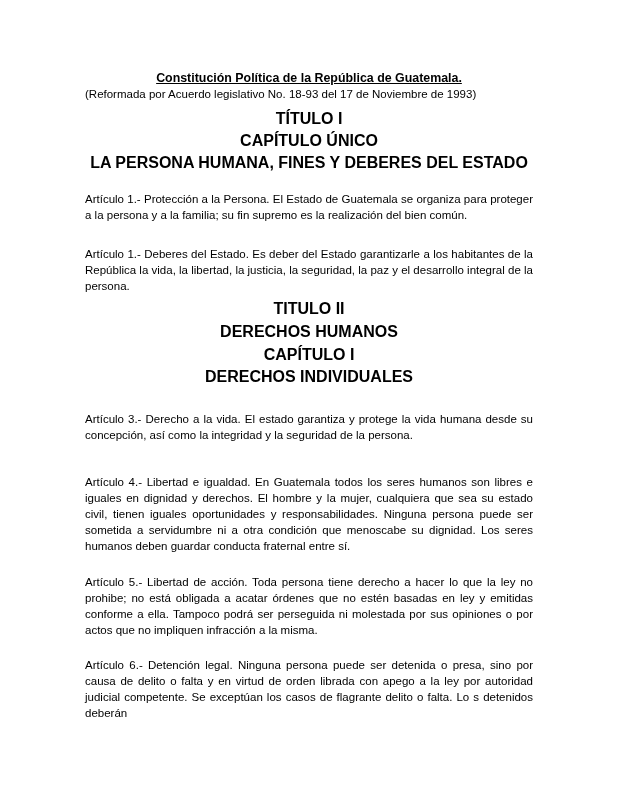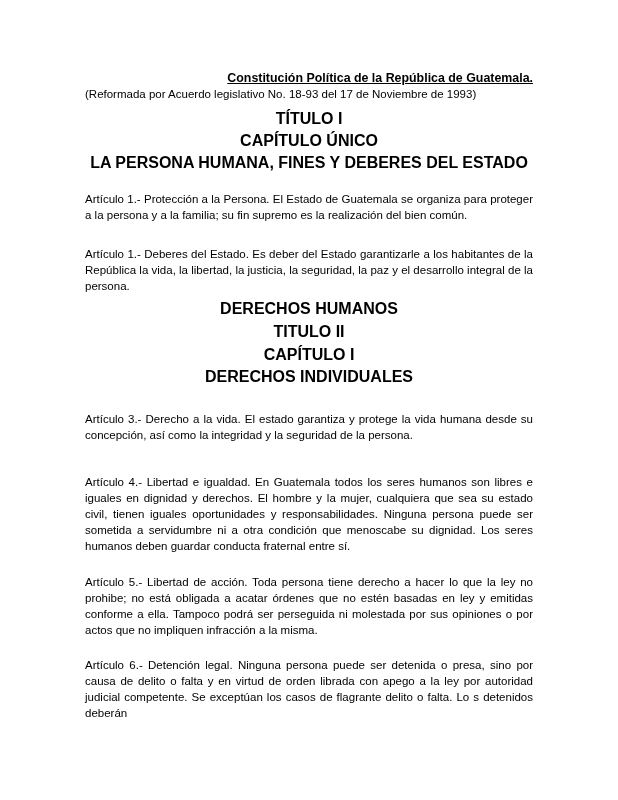--- a/index.html
+++ b/index.html
@@ -20,21 +20,21 @@
     font-family: "Liberation Sans", "DejaVu Sans", sans-serif;
     font-size: 11.5px;
     line-height: 16px;
     color: #000000;
   }
 
   .title {
     font-size: 12.4px;
     font-weight: 700;
     line-height: 16px;
-    text-align: right;
+    text-align: center;
     text-decoration: underline;
   }
 
   .note { text-align: left; }
 
   .heading {
     font-weight: 700;
     font-size: 16px;
     text-align: center;
   }
@@ -69,23 +69,23 @@
     <h2 class="heading sp-h-t1">TÍTULO I</h2>
 
     <h2 class="heading sp-h-capuni">CAPÍTULO ÚNICO</h2>
 
     <h2 class="heading sp-h-persona">LA PERSONA HUMANA, FINES Y DEBERES DEL ESTADO</h2>
 
     <p class="article sp-art1">Artículo 1.- Protección a la Persona. El Estado de Guatemala se organiza para proteger a la persona y a la familia; su fin supremo es la realización del bien común.</p>
 
     <p class="article sp-art2">Artículo 1.- Deberes del Estado. Es deber del Estado garantizarle a los habitantes de la República la vida, la libertad, la justicia, la seguridad, la paz y el desarrollo integral de la persona.</p>
 
+    <h2 class="heading sp-h-t2">TITULO II</h2>
+
     <h2 class="heading sp-h-dh">DERECHOS HUMANOS</h2>
-
-    <h2 class="heading sp-h-t2">TITULO II</h2>
 
     <h2 class="heading sp-h-c1">CAPÍTULO I</h2>
 
     <h2 class="heading sp-h-di">DERECHOS INDIVIDUALES</h2>
 
     <p class="article sp-art3">Artículo 3.- Derecho a la vida. El estado garantiza y protege la vida humana desde su concepción, así como la integridad y la seguridad de la persona.</p>
 
     <p class="article sp-art4">Artículo 4.- Libertad e igualdad. En Guatemala todos los seres humanos son libres e iguales en dignidad y derechos. El hombre y la mujer, cualquiera que sea su estado civil, tienen iguales oportunidades y responsabilidades. Ninguna persona puede ser sometida a servidumbre ni a otra condición que menoscabe su dignidad. Los seres humanos deben guardar conducta fraternal entre sí.</p>
 
     <p class="article sp-art5">Artículo 5.- Libertad de acción. Toda persona tiene derecho a hacer lo que la ley no prohibe; no está obligada a acatar órdenes que no estén basadas en ley y emitidas conforme a ella. Tampoco podrá ser perseguida ni molestada por sus opiniones o por actos que no impliquen infracción a la misma.</p>

